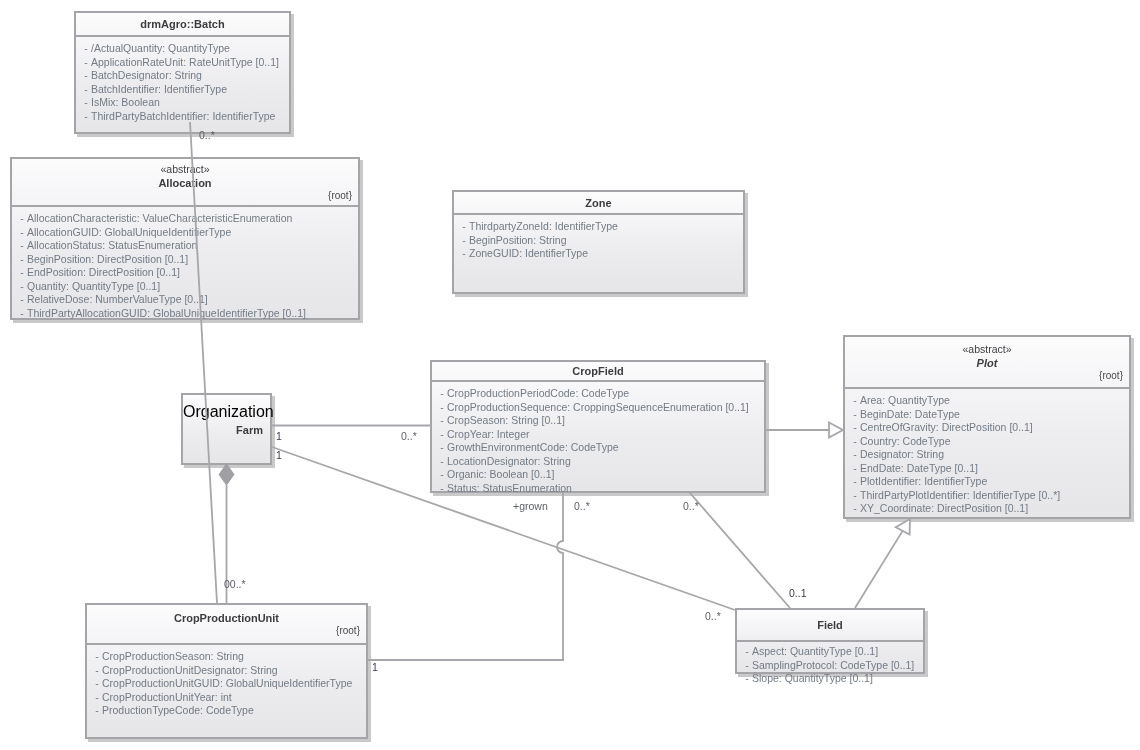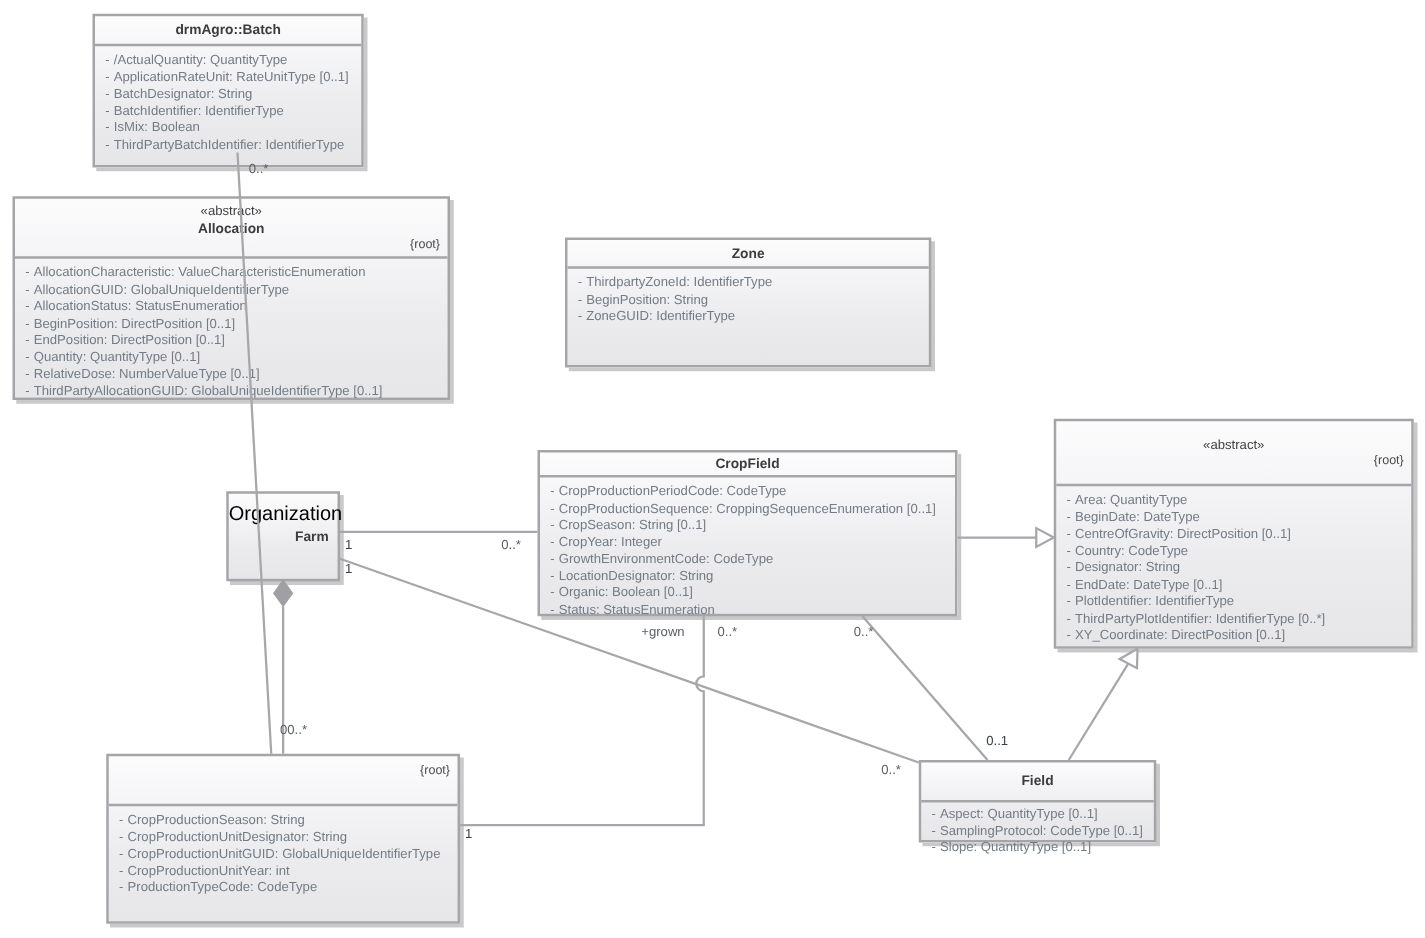--- a/index.html
+++ b/index.html
@@ -173,20 +173,21 @@
     <div class="attr">
         <span class="dash">-</span>
         <span class="atext">Status: StatusEnumeration</span>
       </div>
   </div>
 </div>
 
 <div class="cls" style="left:843px;top:335px;width:288px;height:184px;">
   <div class="hdr" style="height:52px;">
     <div class="stereo">«abstract»</div>
+    <div class="name italic">Plot</div>
     <div class="tag">{root}</div>
   </div>
   <div class="attrs">
     <div class="attr">
         <span class="dash">-</span>
         <span class="atext">Area: QuantityType</span>
       </div>
     <div class="attr">
         <span class="dash">-</span>
         <span class="atext">BeginDate: DateType</span>
@@ -217,20 +218,21 @@
       </div>
     <div class="attr">
         <span class="dash">-</span>
         <span class="atext">XY_Coordinate: DirectPosition [0..1]</span>
       </div>
   </div>
 </div>
 
 <div class="cls" style="left:85px;top:603px;width:283px;height:136px;">
   <div class="hdr" style="height:40px;justify-content:flex-start;padding-top:6px;">
+    <div class="name">CropProductionUnit</div>
     <div class="tag">{root}</div>
   </div>
   <div class="attrs">
     <div class="attr">
         <span class="dash">-</span>
         <span class="atext">CropProductionSeason: String</span>
       </div>
     <div class="attr">
         <span class="dash">-</span>
         <span class="atext">CropProductionUnitDesignator: String</span>

